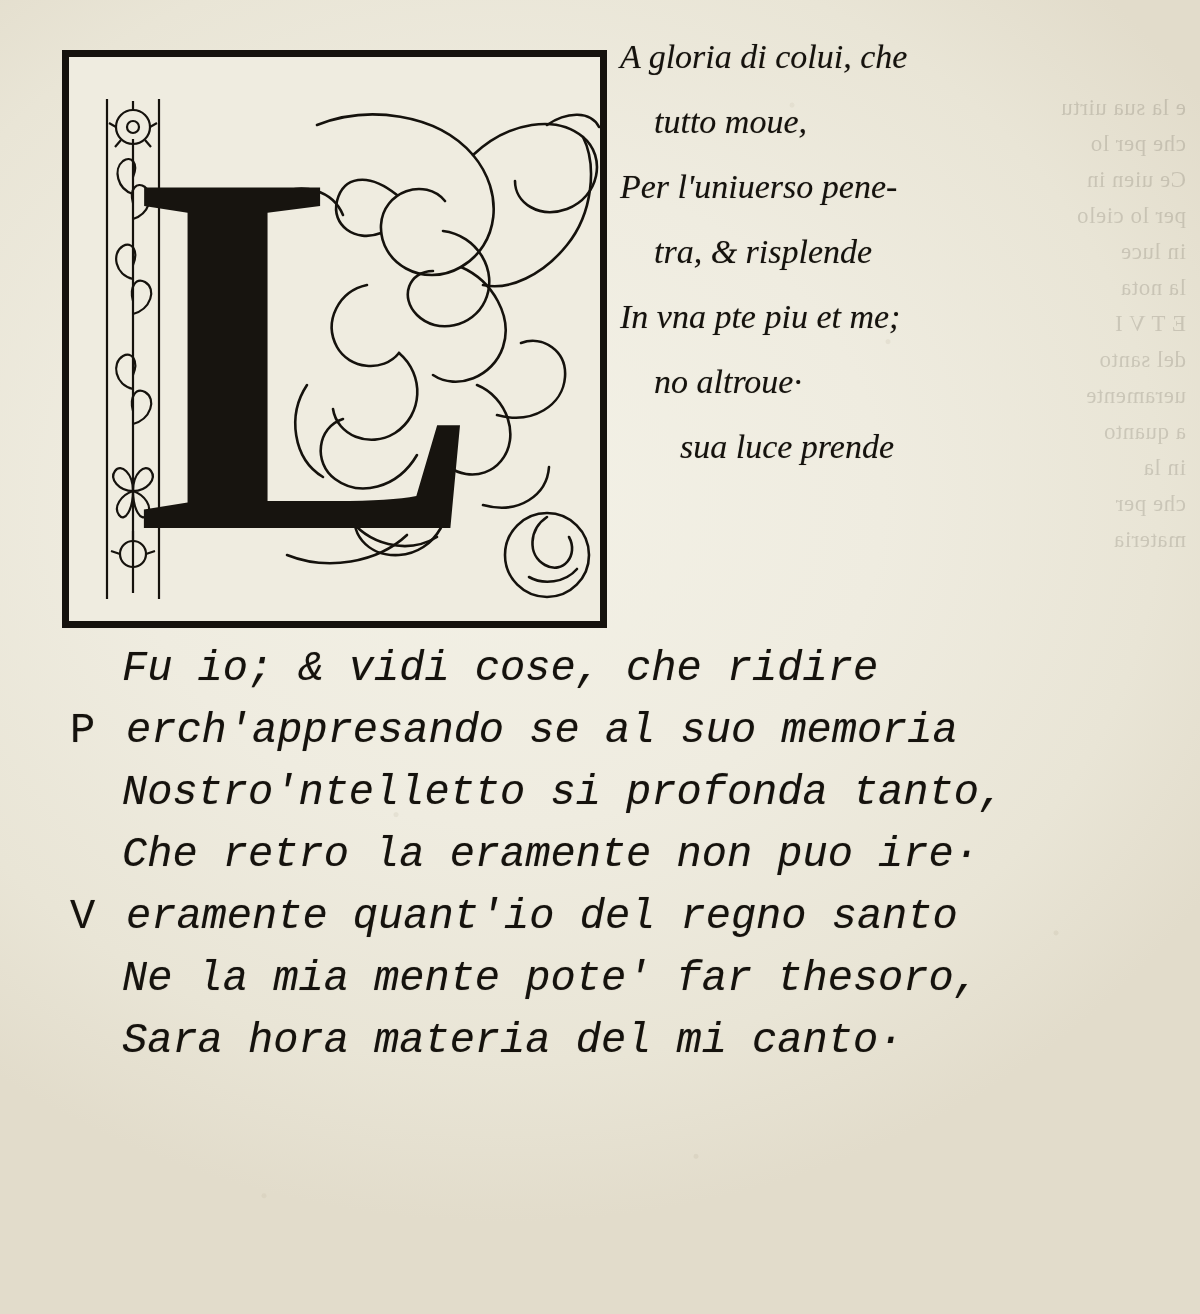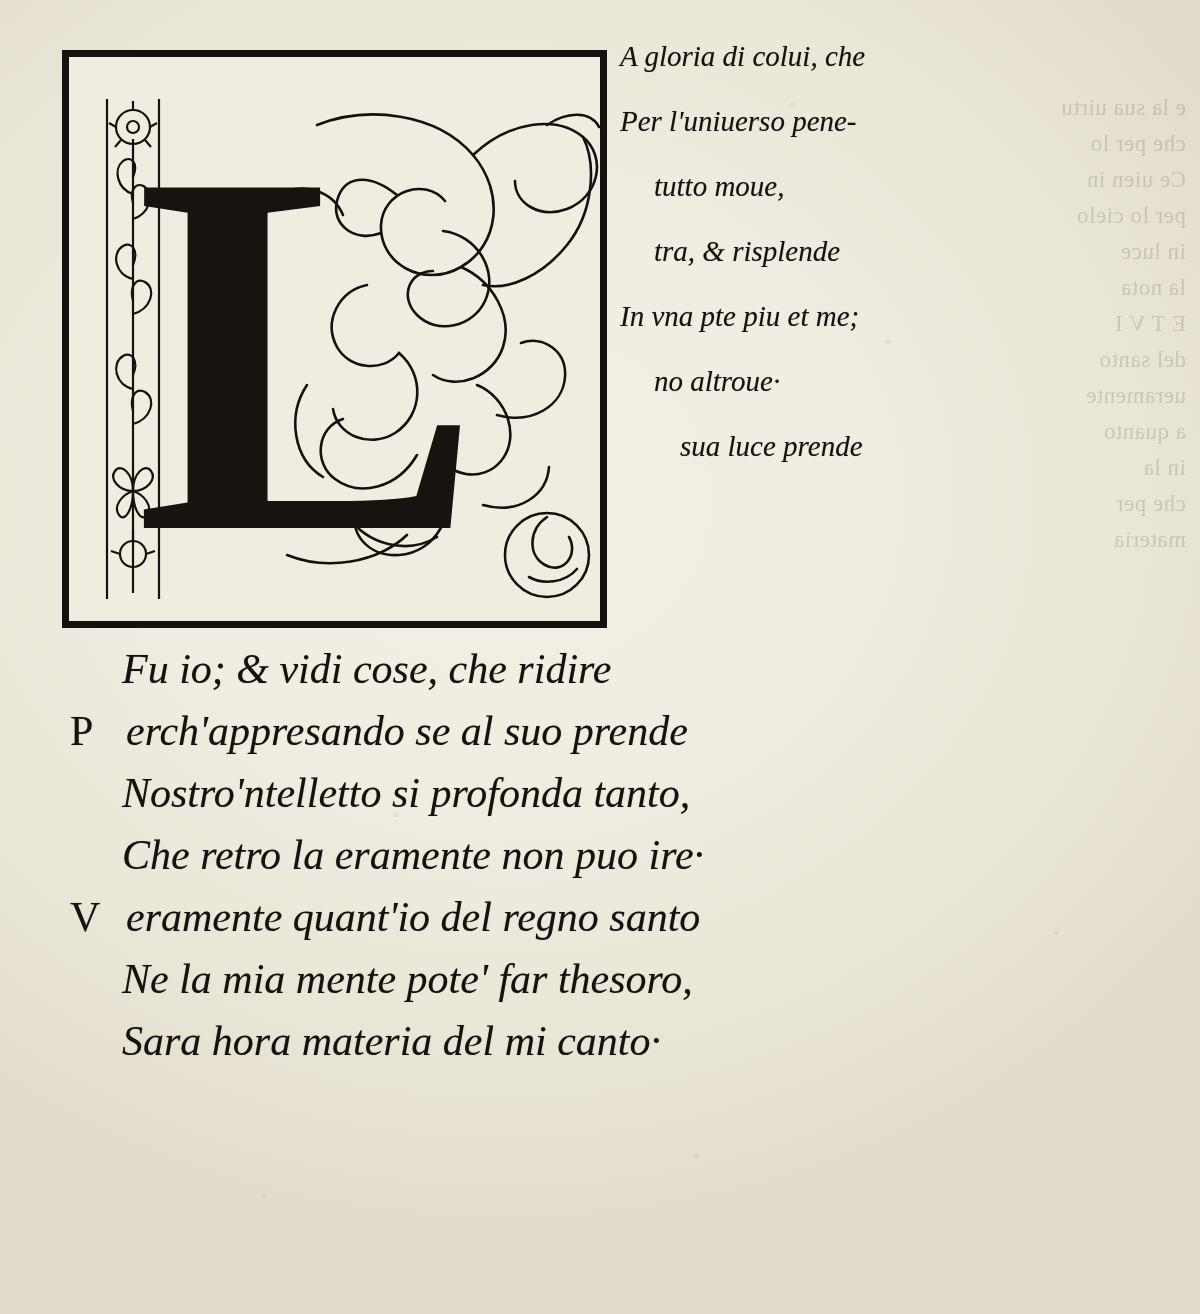--- a/index.html
+++ b/index.html
@@ -112,35 +112,35 @@
   }
   .line {
     font-family: "Liberation Serif", serif;
     font-style: italic;
     font-size: 42px;
     line-height: 62px;
     white-space: nowrap;
     color: #15120d;
     text-shadow: 0 0 1px rgba(20,18,12,0.35);
   }
-  .verse-right .line { font-size: 29px; line-height: 65px; }
+  .verse-right .line { font-size: 34px; line-height: 65px; }
   .line.indent-1 { padding-left: 34px; }
   .line.indent-2 { padding-left: 60px; }
   .line.hang {
     display: flex;
     align-items: baseline;
   }
   .line .dropcap-sm {
     display: inline-block;
     width: 56px;
     font-style: normal;
     font-size: 42px;
   }
   .line .rest { display: inline-block; }
-  .verse-full .line { padding-left: 60px; }
+  .verse-full .line { padding-left: 60px; font-family: Liberation Mono, monospace; }
   .verse-full .line.hang { padding-left: 8px; }
 </style>
 </head>
 <body>
 
 <div id="page">
 
   <div class="bleed" id="bleed">
       <div>e la sua uirtu</div>
       <div>che per lo</div>
@@ -210,33 +210,33 @@
             <path d="M100,430 C120,460 160,470 190,452"></path>
           </g>
         </svg>
 
         <div class="initial-letter">L</div>
       </div>
     </div>
 
     <div class="verse-right" id="verse-right">
         <div class="line">A gloria di colui, che</div>
+        <div class="line indent-1">tutto moue,</div>
         <div class="line">Per l'uniuerso pene-</div>
-        <div class="line indent-1">tutto moue,</div>
         <div class="line indent-1">tra, &amp; risplende</div>
         <div class="line">In vna pte piu et me;</div>
         <div class="line indent-1">no altroue·</div>
         <div class="line indent-2">sua luce prende</div>
       </div>
 
     <div class="verse-full" id="verse-full">
         <div class="line">Fu io; &amp; vidi cose, che ridire</div>
         <div class="line hang">
           <span class="dropcap-sm">P</span>
-          <span class="rest">erch'appresando se  al suo prende</span>
+          <span class="rest">erch'appresando se  al suo memoria</span>
         </div>
         <div class="line">Nostro'ntelletto si profonda tanto,</div>
         <div class="line">Che retro la eramente non puo ire·</div>
         <div class="line hang">
           <span class="dropcap-sm">V</span>
           <span class="rest">eramente quant'io del regno santo</span>
         </div>
         <div class="line">Ne la mia mente pote' far thesoro,</div>
         <div class="line">Sara hora materia del mi canto·</div>
       </div>

